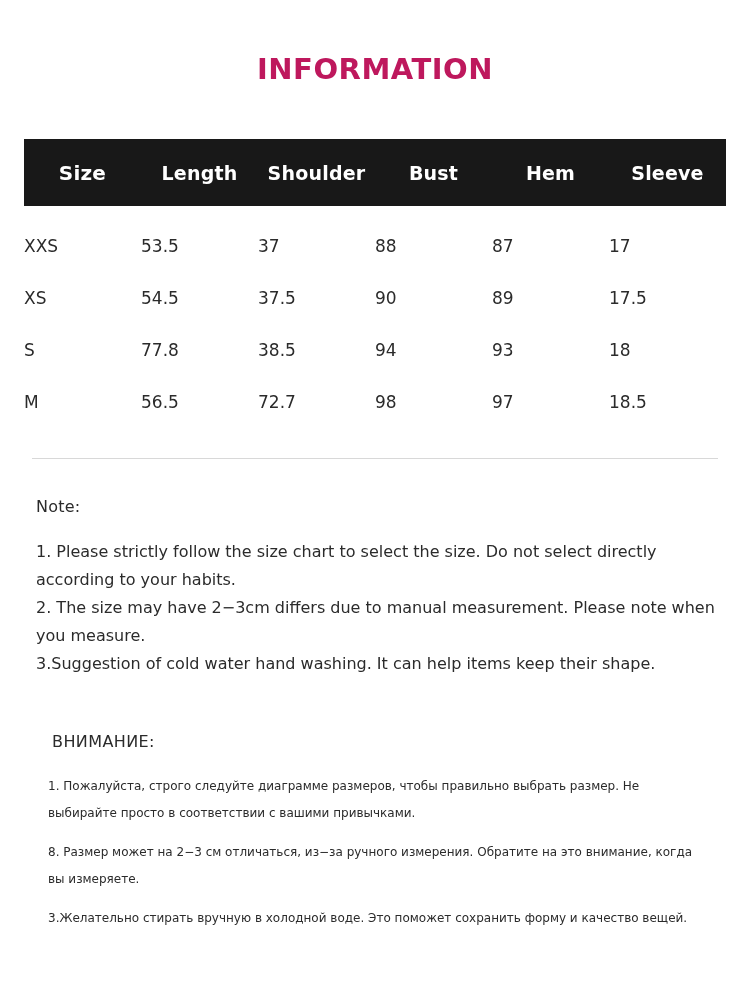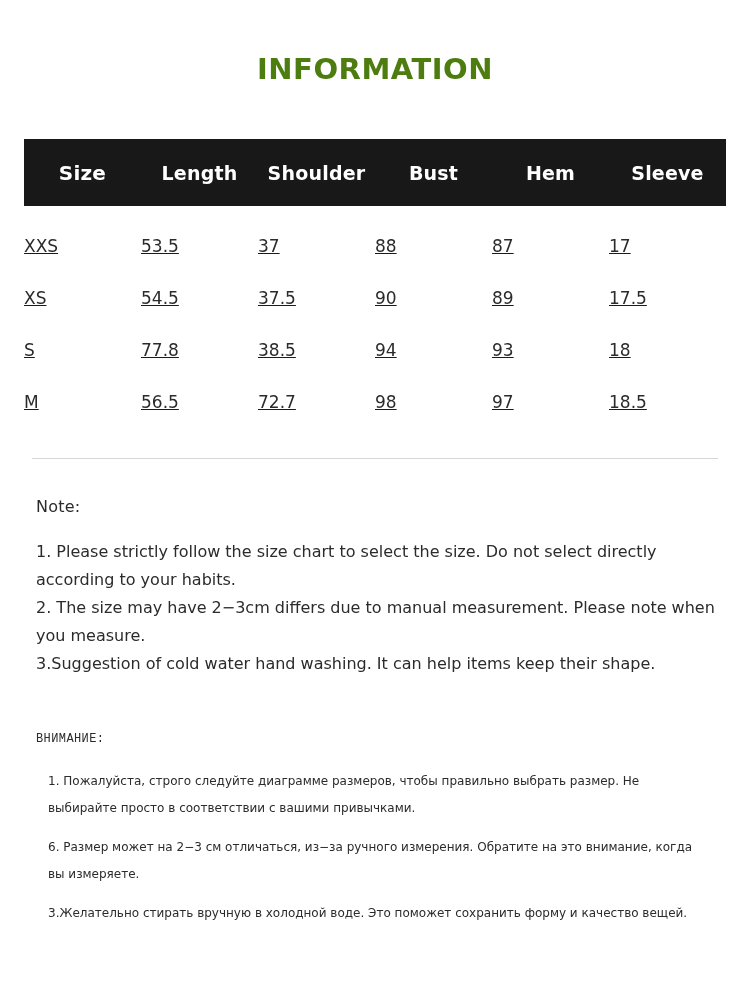--- a/index.html
+++ b/index.html
@@ -19,34 +19,33 @@
     width: 750px;
     height: 1000px;
     box-sizing: border-box;
     padding: 0 24px;
   }
   .title {
     text-align: center;
     font-size: 29px;
     font-weight: bold;
     letter-spacing: 0.5px;
-    color: #4d7c0f;
+    color: #be185d;
     margin-top: 52px;
     margin-bottom: 0;
   }
 
   
   .table-wrap {
     margin-top: 53px;
   }
   table.size-table {
     width: 100%;
     border-collapse: collapse;
     table-layout: fixed;
-    text-decoration: underline;
   }
   table.size-table thead tr {
     background: #181818;
   }
   table.size-table thead th {
     color: #ffffff;
     font-size: 19px;
     font-weight: bold;
     padding: 22px 0 21px 0;
     text-align: center;
@@ -85,25 +84,24 @@
   .note-line {
     font-size: 16px;
     line-height: 28px;
     color: #2b2b2b;
     margin: 0;
   }
   .note-block-ru {
     margin-top: 54px;
   }
   .ru-heading {
-    font-size: 12px;
+    font-size: 16px;
     color: #2b2b2b;
-    margin: 0 0 22px 0;
+    margin: 0 0 22px 16px;
     letter-spacing: 0.4px;
-    font-family: Liberation Mono, monospace;
   }
   .note-line-ru {
     font-size: 12px;
     line-height: 27px;
     color: #2b2b2b;
     margin: 12px;
   }
 </style>
 </head>
 <body>
@@ -165,18 +163,18 @@
 
   <div class="notes">
     <p class="note-heading">Note:</p>
     <p class="note-line">1. Please strictly follow the size chart  to select the size. Do not select directly according to your habits.</p>
     <p class="note-line">2. The size may have 2−3cm differs due to manual measurement. Please note when you measure.</p>
     <p class="note-line">3.Suggestion of cold water hand washing. It can help items keep their shape.</p>
 
     <div class="note-block-ru">
       <p class="ru-heading">ВНИМАНИЕ:</p>
       <p class="note-line-ru">1. Пожалуйста, строго следуйте диаграмме размеров, чтобы правильно выбрать размер. Не выбирайте просто в соответствии с вашими привычками.</p>
-      <p class="note-line-ru">6. Размер может на 2−3 см отличаться, из−за ручного измерения. Обратите на это внимание, когда вы измеряете.</p>
+      <p class="note-line-ru">8. Размер может на 2−3 см отличаться, из−за ручного измерения. Обратите на это внимание, когда вы измеряете.</p>
       <p class="note-line-ru">3.Желательно стирать вручную в холодной воде. Это поможет сохранить форму и качество вещей.</p>
     </div>
   </div>
 
 </div>
 
 </body></html>

